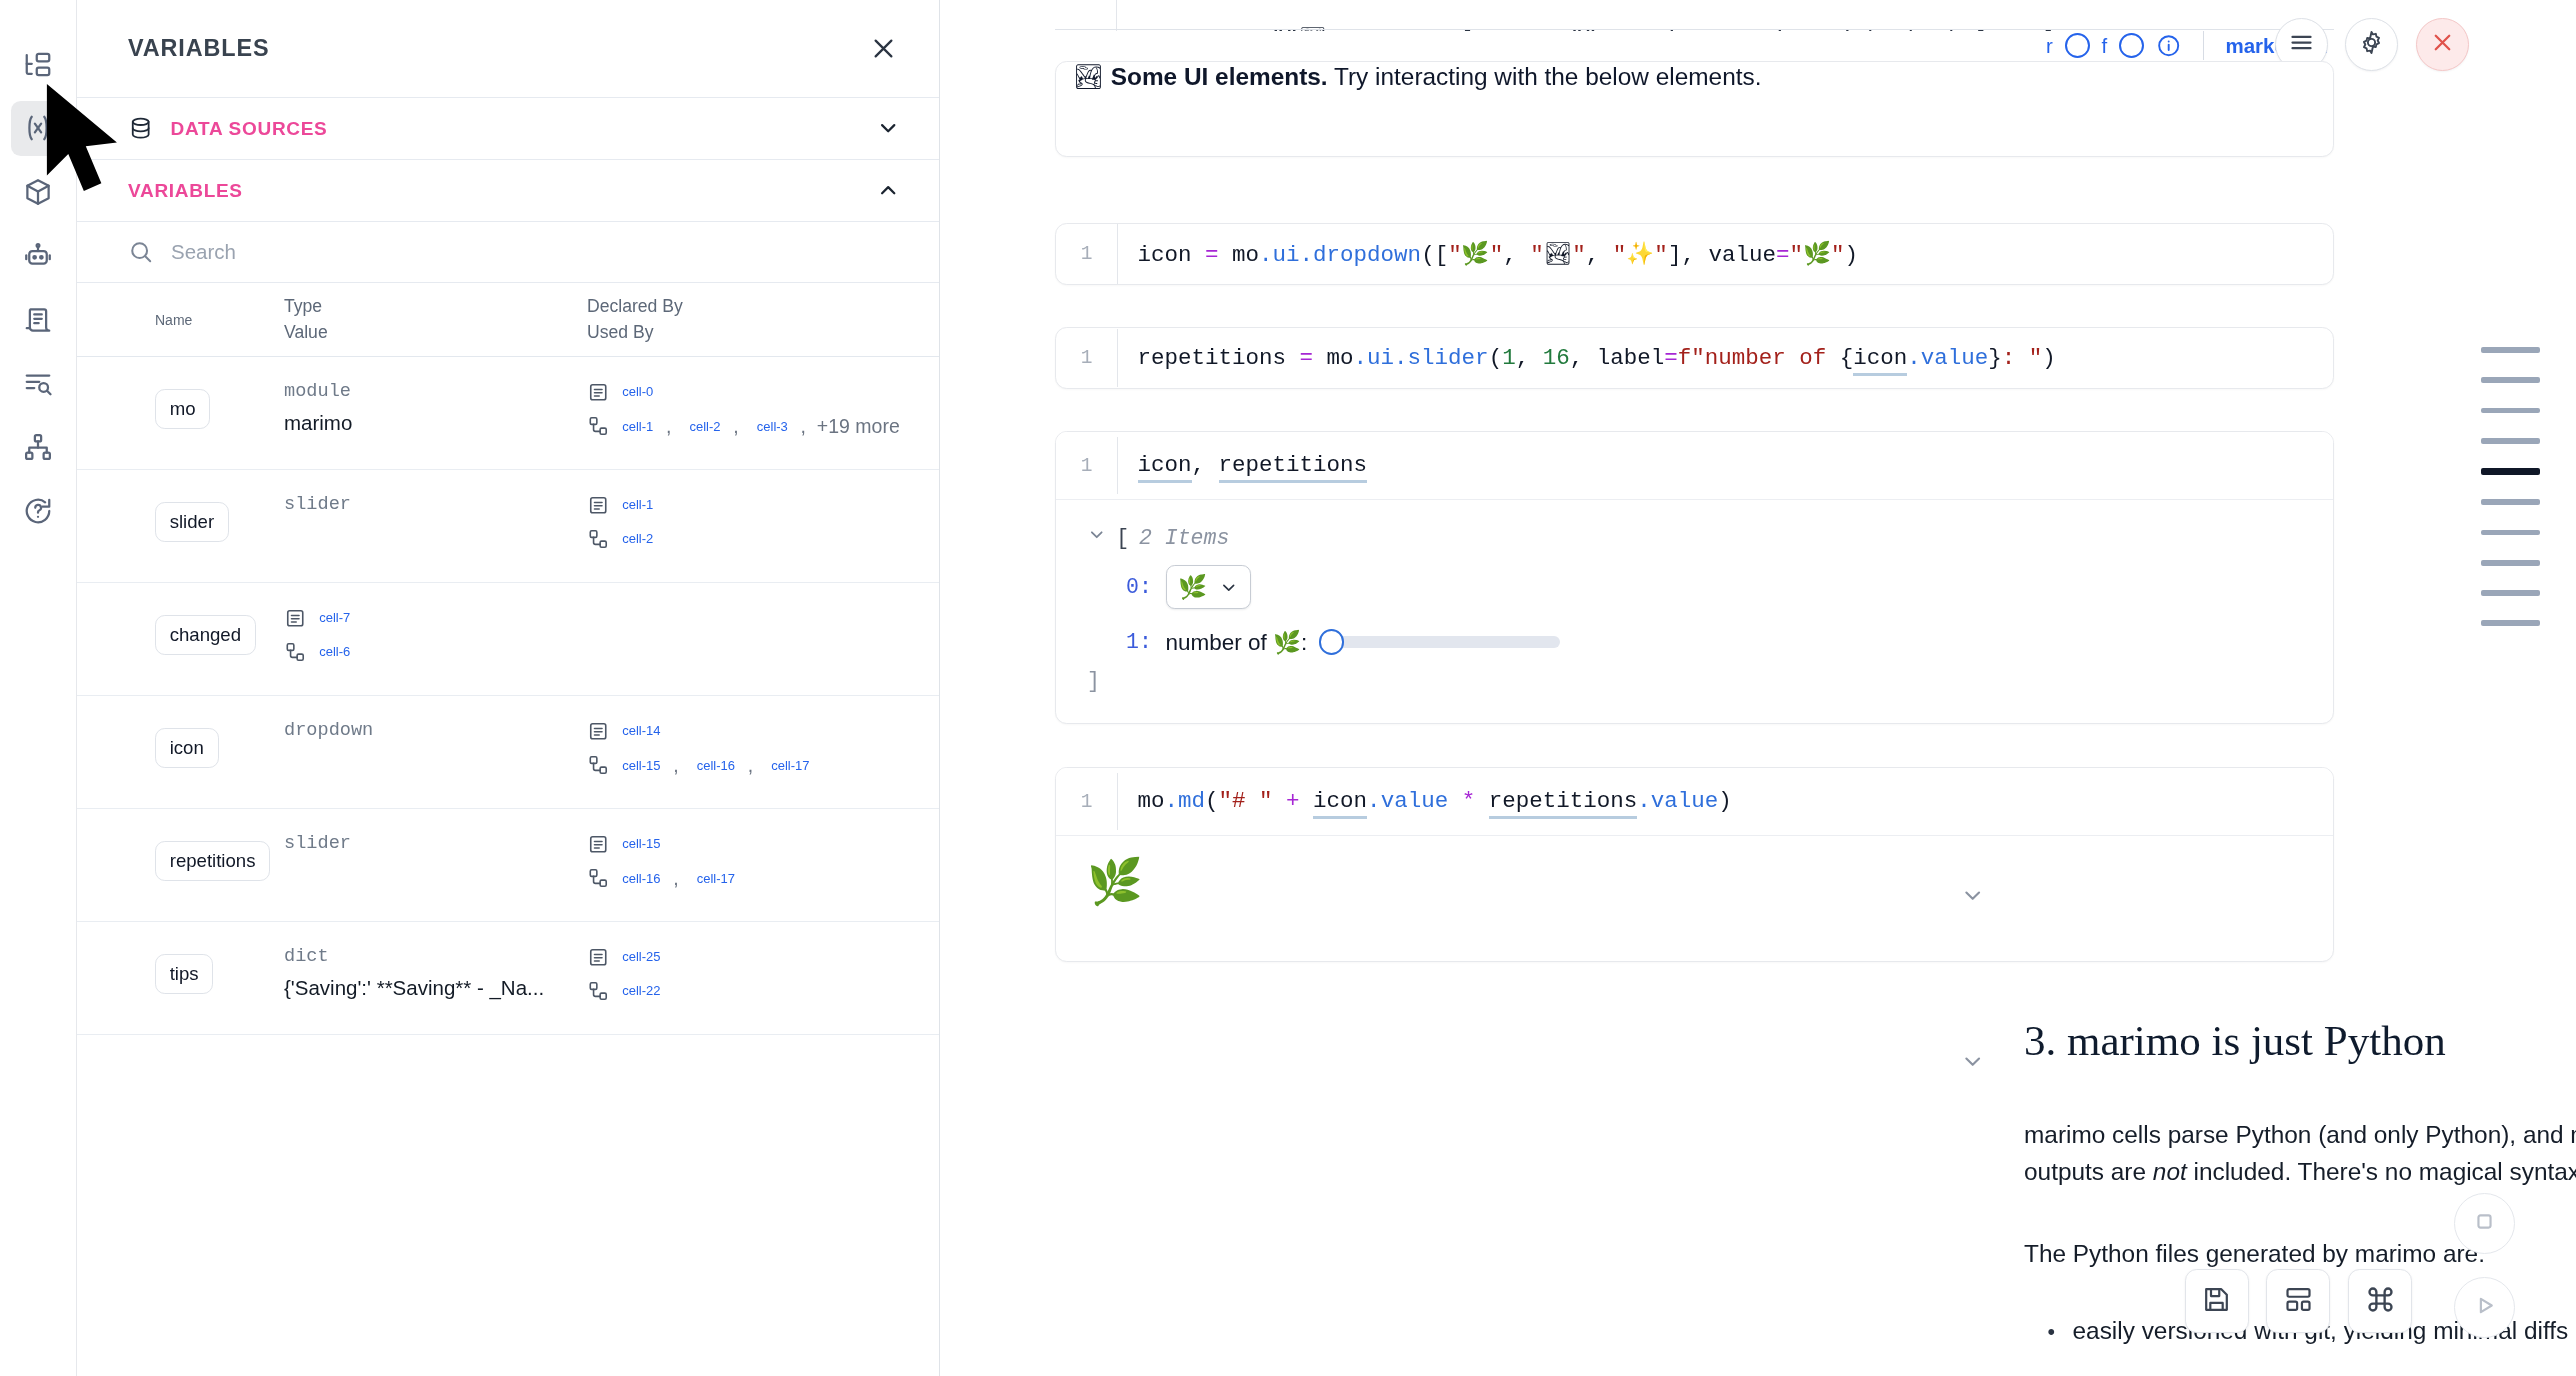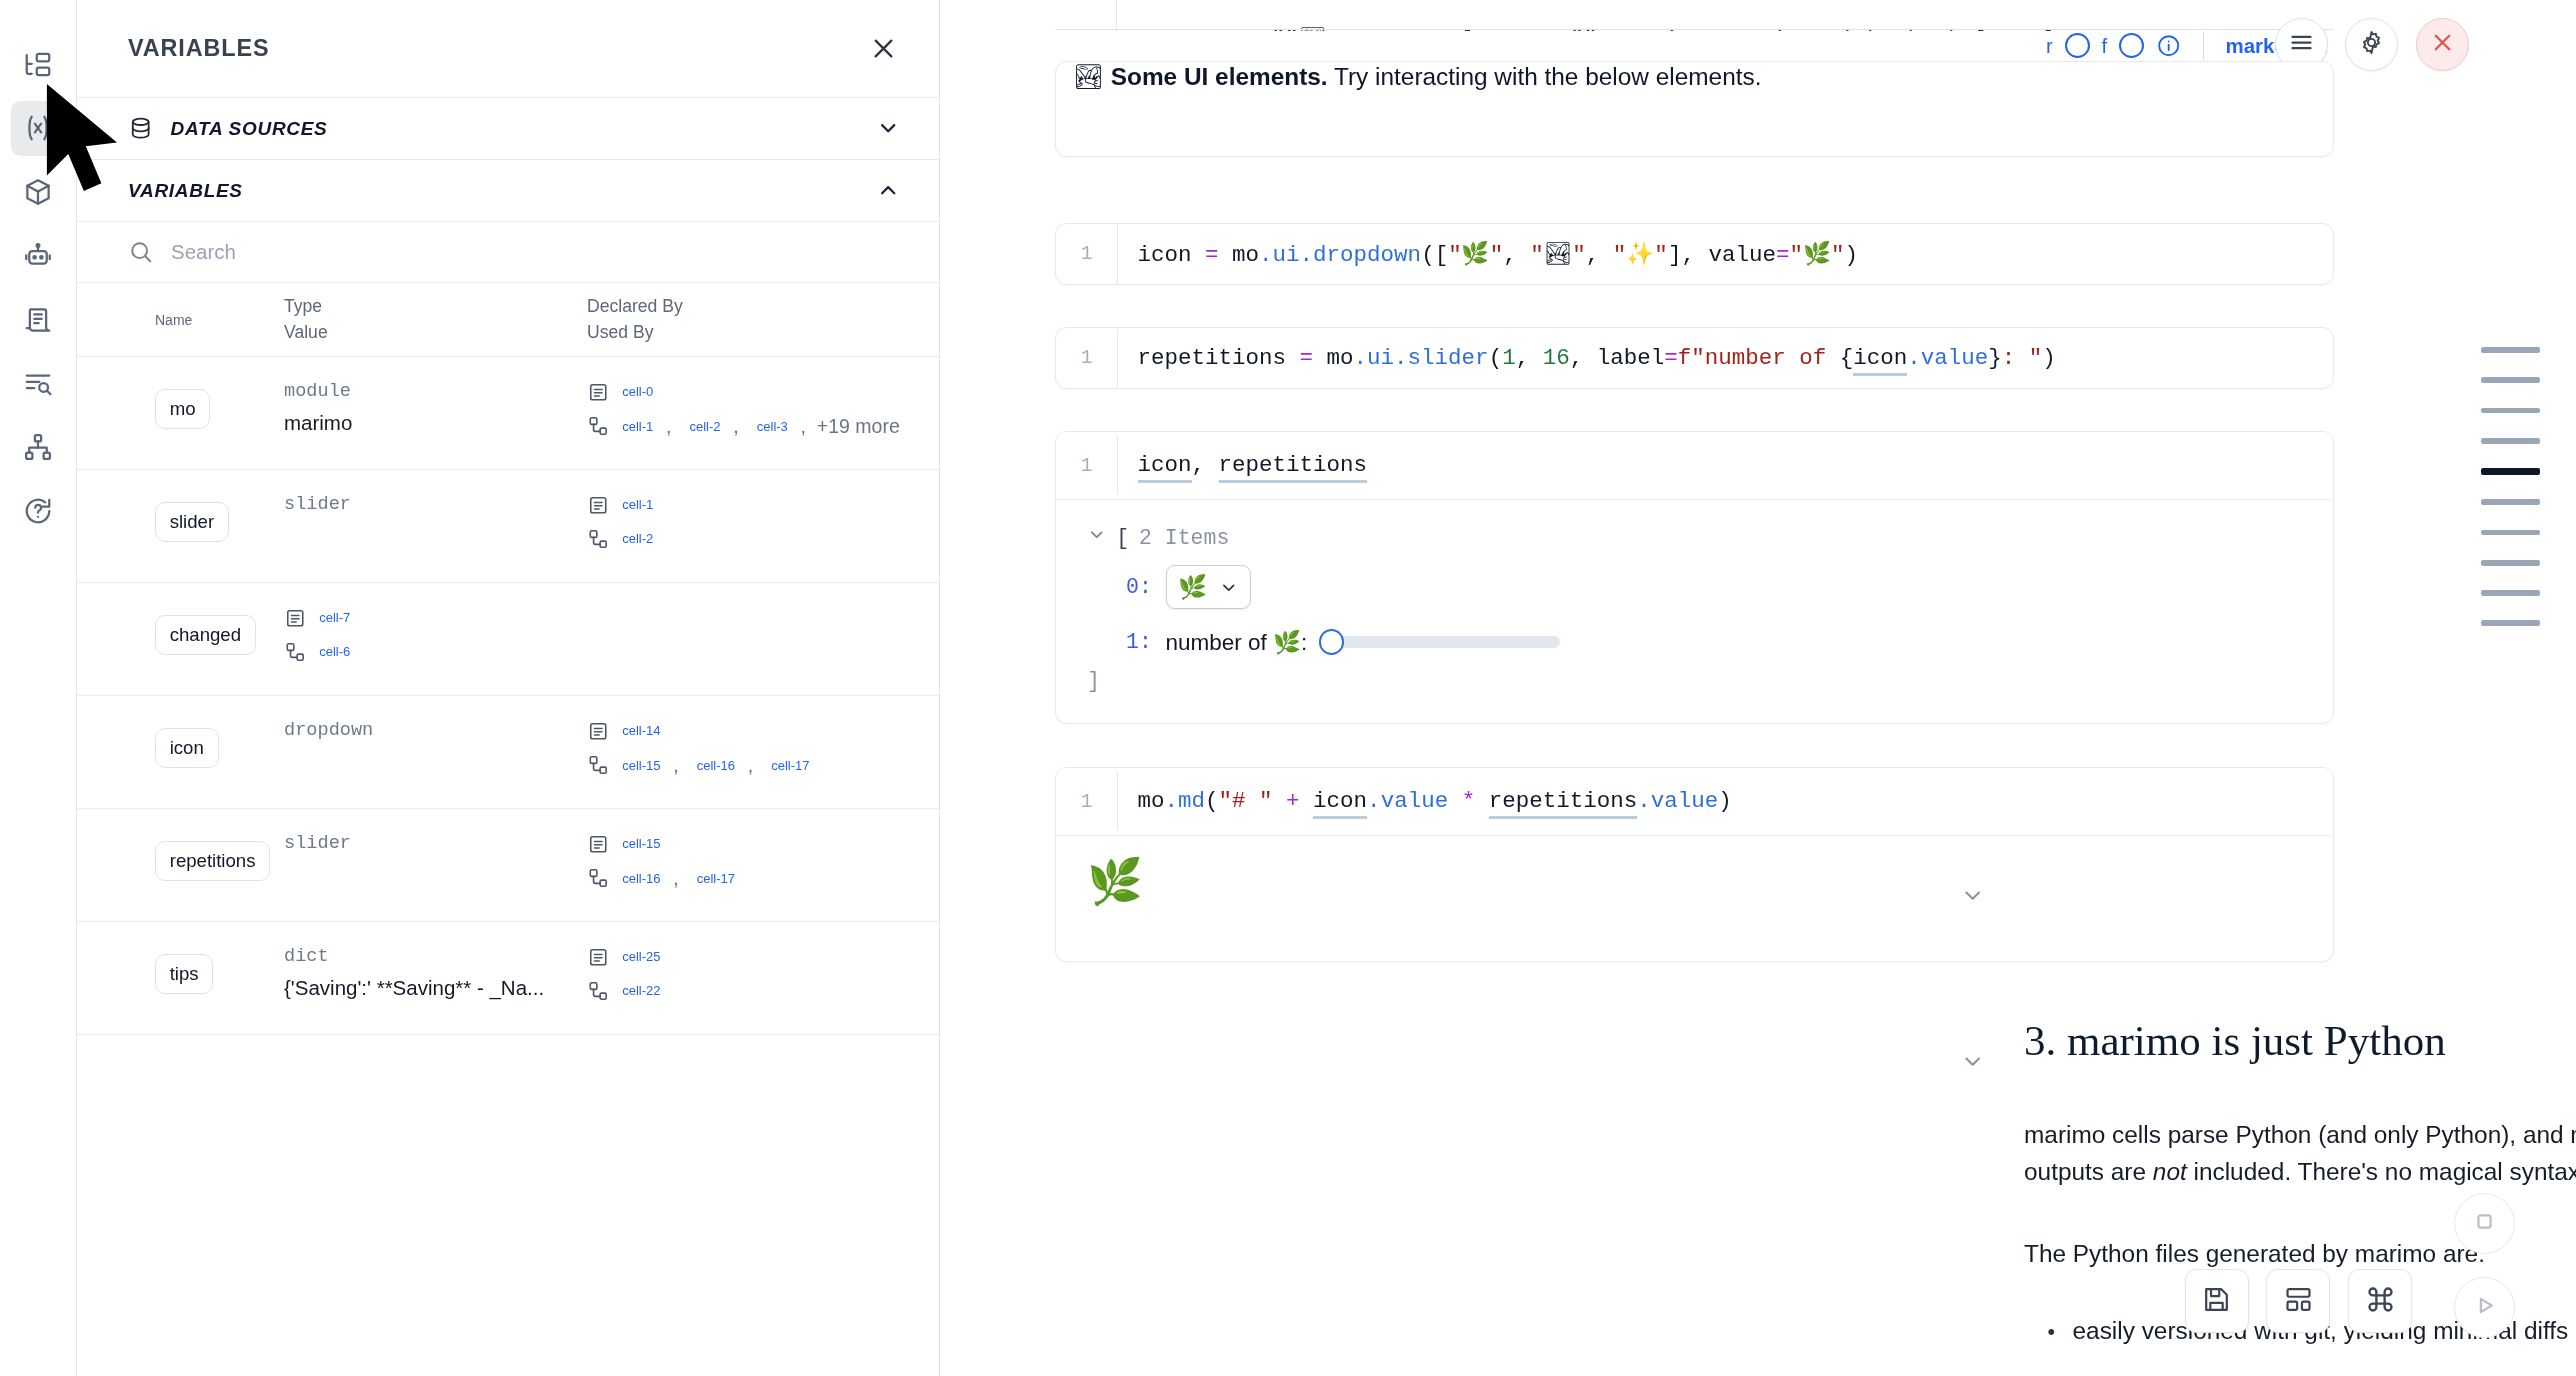--- a/index.html
+++ b/index.html
@@ -55,23 +55,22 @@
   .section-row {
     height: 62px; flex: 0 0 62px;
     display: flex; align-items: center;
     padding: 0 39px 0 51px;
     border-bottom: 1px solid #e6eaf0;
     cursor: pointer;
   }
   .section-row .sec-ico { width: 27px; height: 27px; margin-right: 15.6px; color:#1f2937; display:flex;align-items:center;}
   .section-row .sec-ico svg { width:25.4px;height:25.4px; }
   .section-label {
-    font-size: 19px; font-weight: 700; letter-spacing: 0.7px; color:#0f172a;
+    font-size: 19px; font-weight: 700; letter-spacing: 0.7px; color:#ec4899;
     flex: 1;
-    font-style: italic;
   }
   .chev { color:#1b2430; display:flex; align-items:center; }
   .chev svg { width: 24.4px; height:24.4px; }
 
   .search-row {
     height: 61px; flex: 0 0 61px;
     display: flex; align-items: center;
     padding: 0 39px 0 51px;
     border-bottom: 1px solid #e6eaf0;
   }
@@ -657,21 +656,21 @@
         <div class="codeline" style="padding:13.7px 19.5px;"><span class="k-var u-line">icon</span><span class="k-plain">, </span><span class="k-var u-line">repetitions</span></div>
       </div>
       <div class="outpart">
         <div style="display:flex;align-items:center;gap:9.8px;">
           <span style="color:#7b8595;font-size:19.5px;">
             <svg viewBox="0 0 24 24" width="19.5" height="19.5" fill="none" stroke="currentColor" stroke-width="2.2" stroke-linecap="round" stroke-linejoin="round">
                 <path d="M6 9l6 6 6-6"></path>
               </svg>
           </span>
           <span class="tree-label" style="color:#3b4452;">[</span>
-          <span class="tree-label" style="">2 Items</span>
+          <span class="tree-label" style="font-style:italic;">2 Items</span>
         </div>
 
         <div style="display:flex;align-items:center;gap:13.7px;margin:15.6px 0 0 39px;">
           <span class="tree-idx">0:</span>
           <span class="sel-box">
             <span class="emoji" style="font-size:23.4px;">🌿</span>
             <span style="color:#2a3342;display:flex;">
               <svg viewBox="0 0 24 24" width="19.5" height="19.5" fill="none" stroke="currentColor" stroke-width="2" stroke-linecap="round" stroke-linejoin="round">
                   <path d="M6 9l6 6 6-6"></path>
                 </svg>

